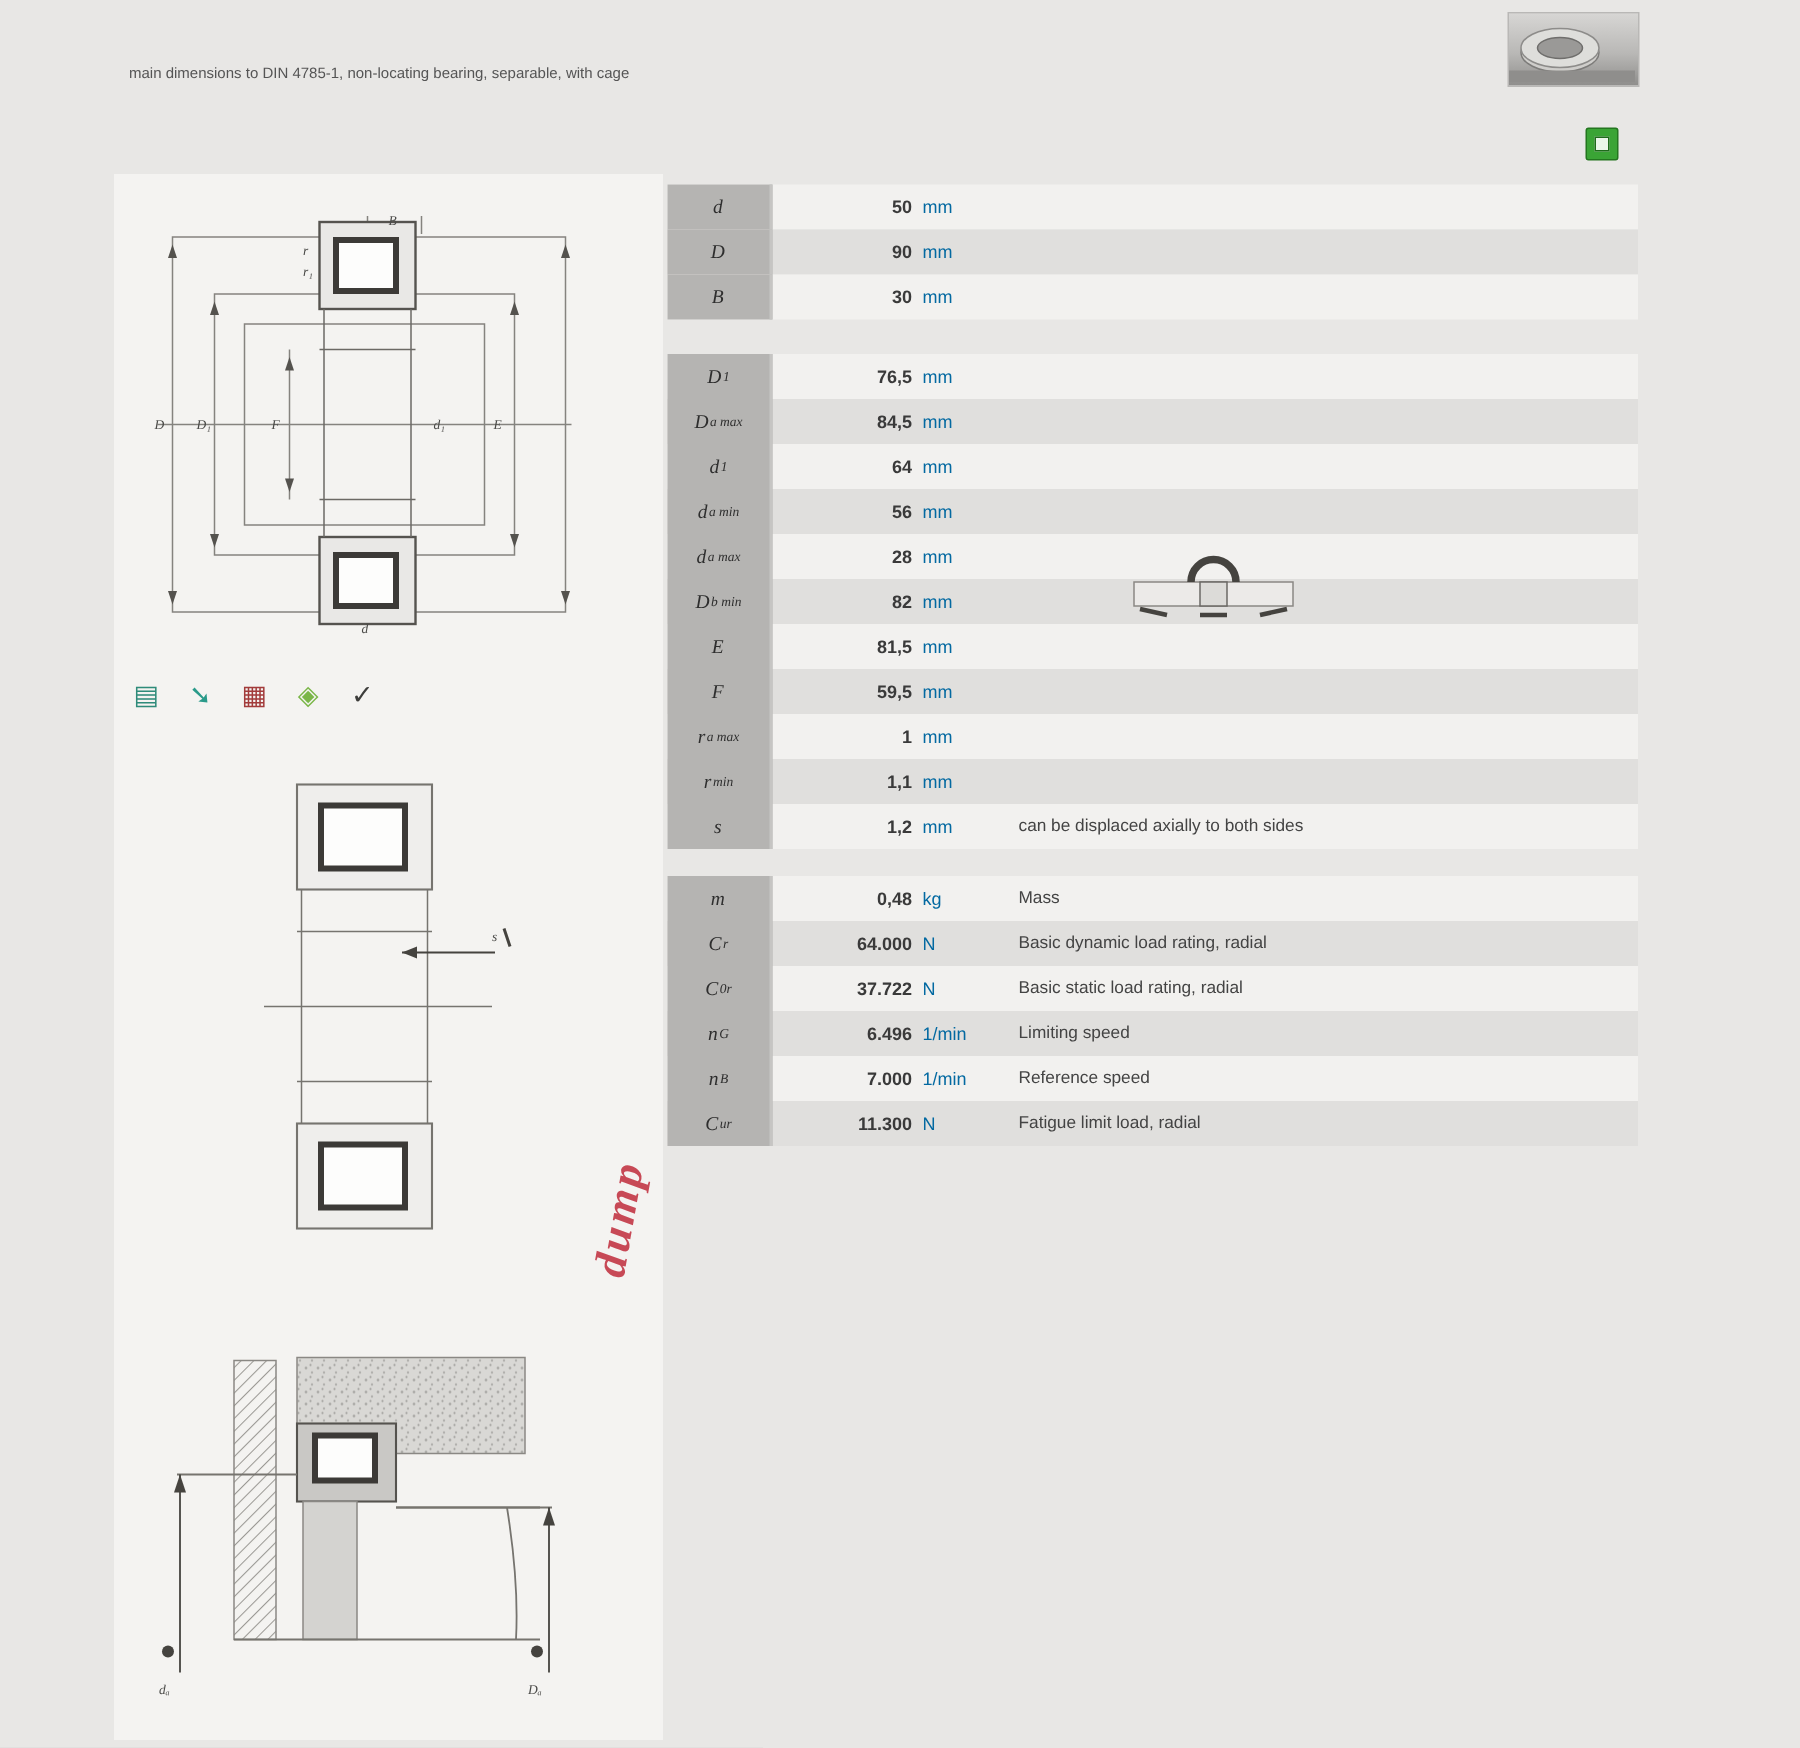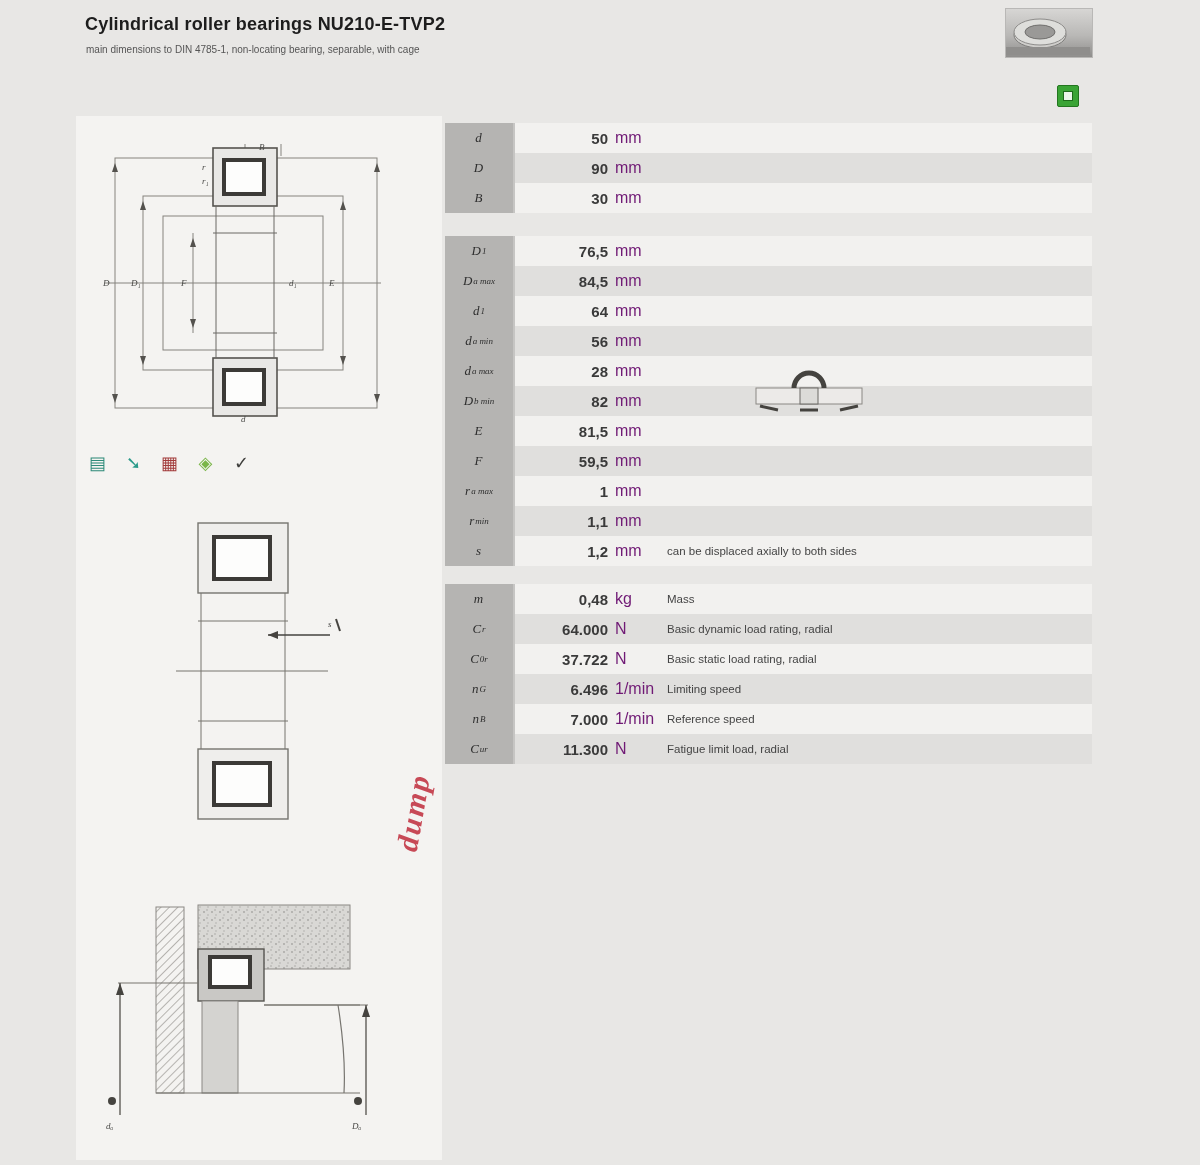--- a/index.html
+++ b/index.html
@@ -16,38 +16,37 @@
   .iconrow{position:absolute;left:85px;top:450px;display:flex;gap:11px;}
   .tool{width:25px;height:25px;display:flex;align-items:center;justify-content:center;
         font-size:18px;line-height:1;cursor:pointer;}
   .tbl{position:absolute;left:445px;width:647px;}
   .trow{display:flex;height:30px;align-items:center;background:#f2f1ef;}
   .trow:nth-of-type(even){background:#e0dfdd;}
   .sym{width:68px;align-self:stretch;background:#b5b4b2;border-right:2px solid #c6c5c3;
        display:flex;align-items:center;justify-content:center;color:#2e2e2e;
        font-family:"Liberation Serif",serif;font-style:italic;font-size:13px;}
   .sym sub{font-size:9px;font-style:italic;margin-left:1px;}
-  .val{width:100px;text-align:right;font-size:15px;font-weight:bold;color:#3a3a3a;padding-right:7px;box-sizing:border-box;}
-  .unit{width:52px;font-size:16px;color:#701a75;}
-  .desc{flex:1;font-size:11.5px;color:#444;padding-right:4px;}
+  .val{width:100px;text-align:right;font-size:12px;font-weight:bold;color:#3a3a3a;padding-right:7px;box-sizing:border-box;}
+  .unit{width:52px;font-size:12px;color:#0369a1;}
+  .desc{flex:1;font-size:11.5px;color:#444;padding-right:4px;margin-left:12px;}
   .watermark{position:absolute;left:390px;top:848px;transform:rotate(-80deg);transform-origin:0 0;
              font-family:"Liberation Serif",serif;font-style:italic;font-weight:bold;
              font-size:30px;color:#c02c3c;opacity:.85;letter-spacing:2px;}
   svg{display:block;}
   .drw{position:absolute;}
   .dlabel{font-family:"Liberation Serif",serif;font-style:italic;font-size:9px;fill:#4a4a48;}
 </style>
 </head>
 <body>
 
 <div class="page">
 
   <div class="leftpanel"></div>
 
-  <div class="title">Cylindrical roller bearings NU210-E-TVP2</div>
   <div class="subtitle">main dimensions to DIN 4785-1, non-locating bearing, separable, with cage</div>
 
   <div class="thumb">
     <svg width="84" height="46" viewBox="0 0 84 46">
       <ellipse cx="34" cy="26" rx="26" ry="13" fill="#cfcecb" stroke="#7d7c7a"></ellipse>
       <ellipse cx="34" cy="23" rx="26" ry="13" fill="#dededb" stroke="#8d8c8a"></ellipse>
       <ellipse cx="34" cy="23" rx="15" ry="7" fill="#9a9997" stroke="#6f6e6c"></ellipse>
       <rect x="0" y="38" width="84" height="8" fill="#8f8e8c"></rect>
     </svg>
   </div>

